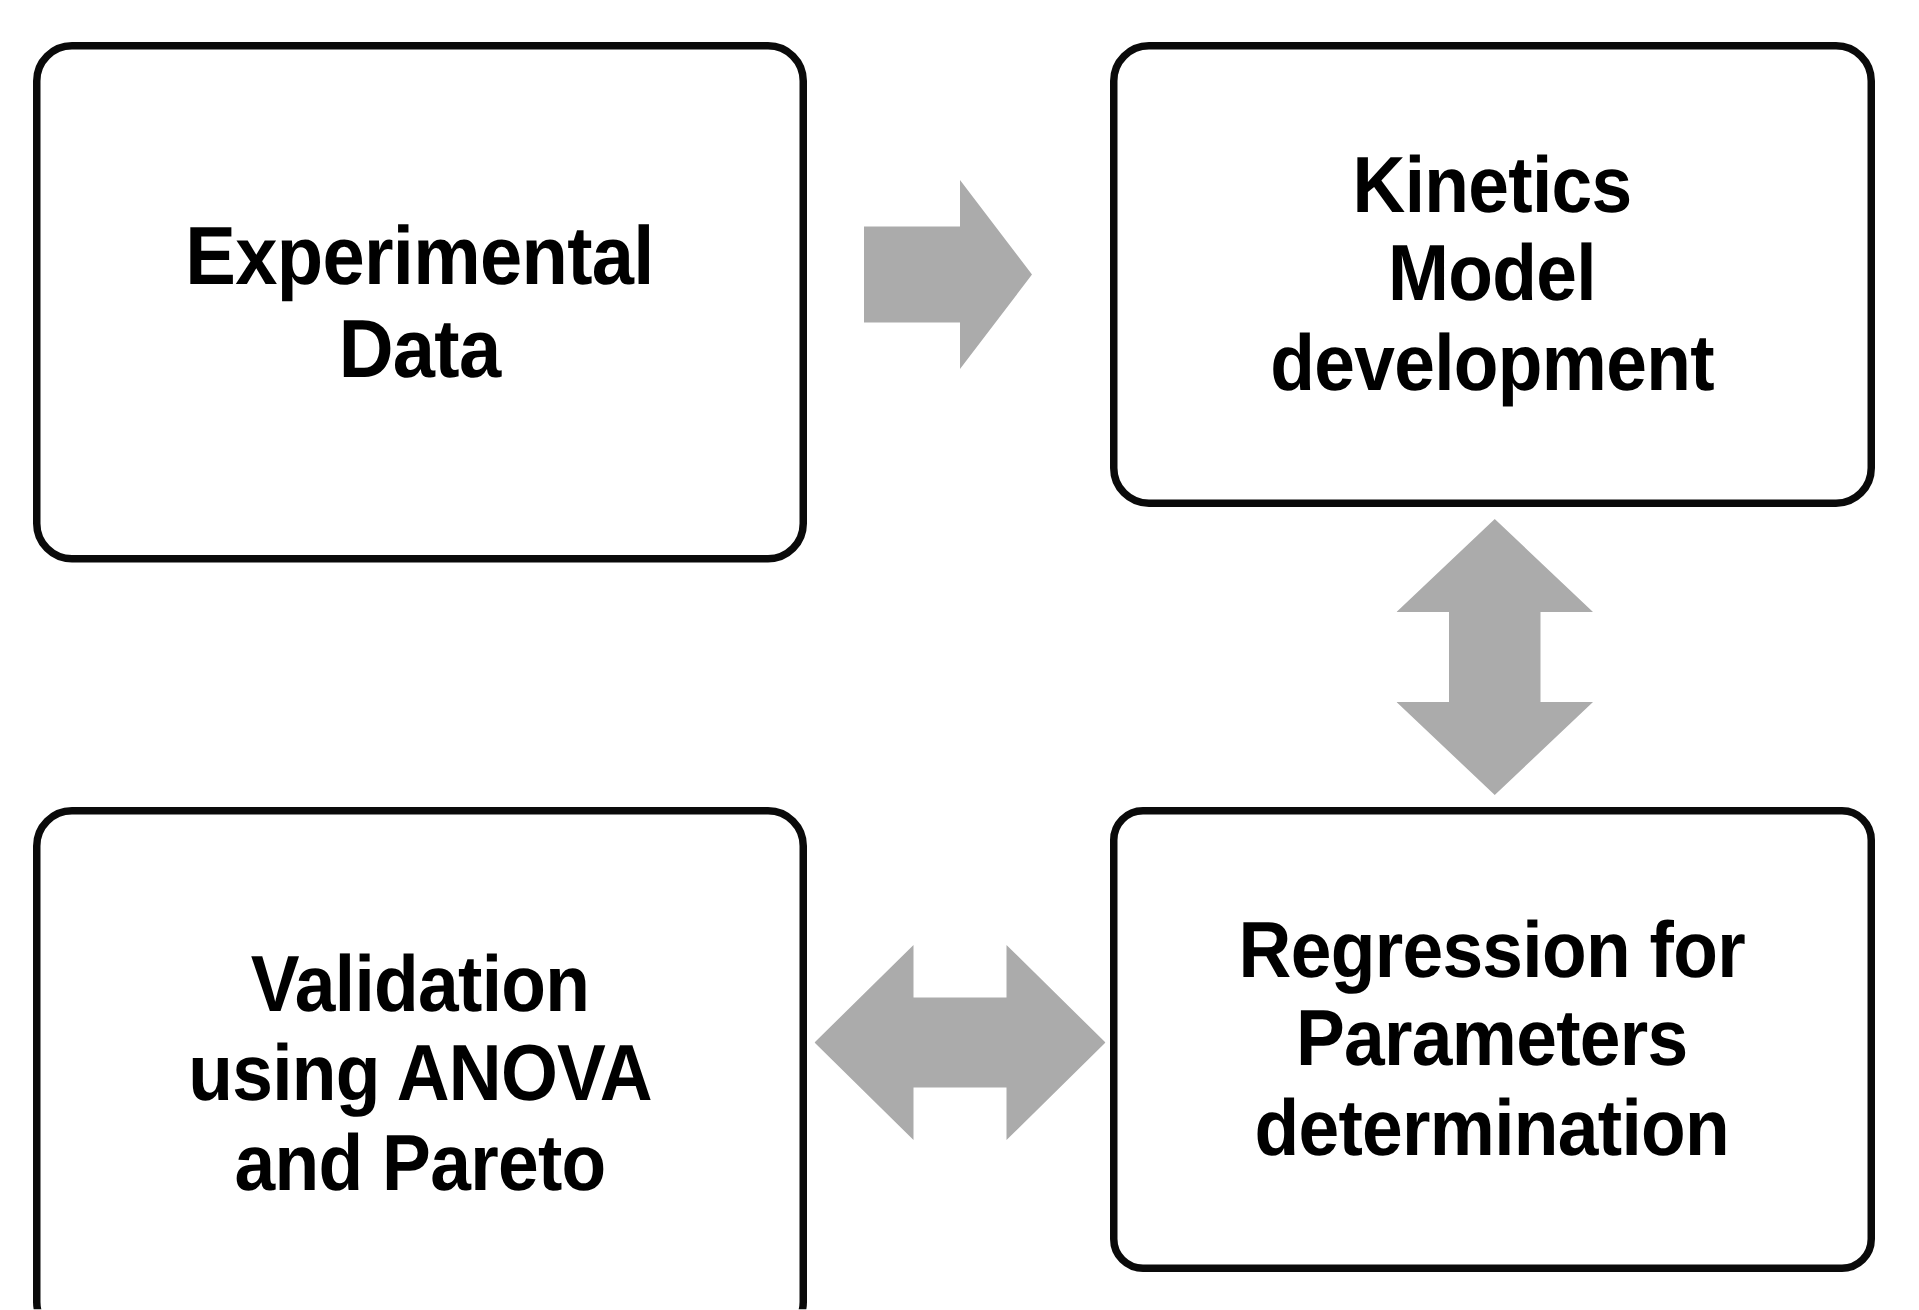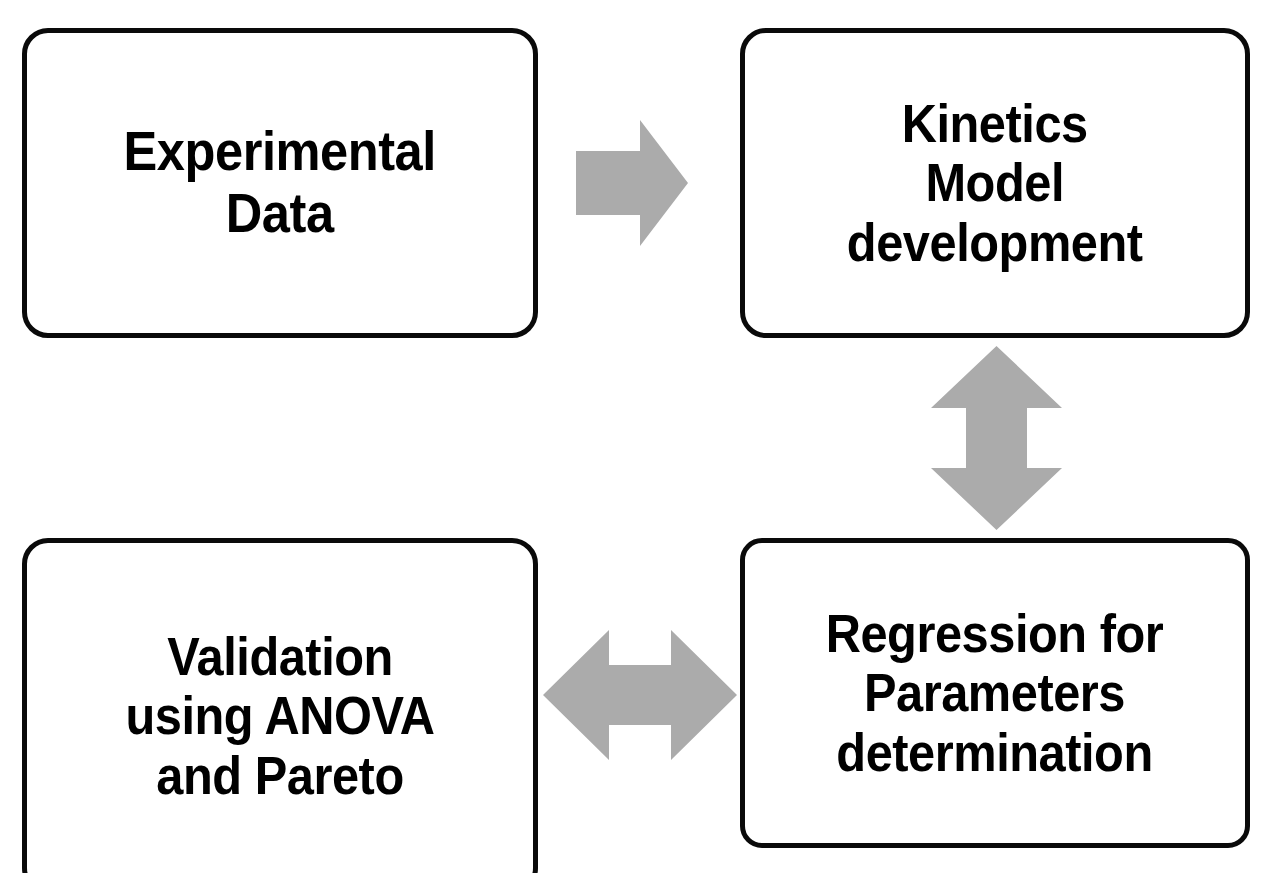--- a/index.html
+++ b/index.html
@@ -38,21 +38,21 @@
     font-weight: 700;
     font-size: 53px;
     line-height: 1.12;
     letter-spacing: -0.5px;
     color: #000000;
     transform: scaleX(0.92);
     transform-origin: center center;
     white-space: pre-line;
   }
 
-  #node-experimental-data { left: 22px;  top: 28px;  width: 516px; height: 310px; }
+  #node-experimental-data { left: 22px;  top: 28px;  width: 516px; height: 347px; }
   #node-kinetics-model    { left: 740px; top: 28px;  width: 510px; height: 310px; }
   #node-validation        { left: 22px;  top: 538px; width: 516px; height: 356px; }
   #node-regression        { left: 740px; top: 538px; width: 510px; height: 310px; border-radius: 22px; }
 
   #node-experimental-data .node-label { font-size: 55px; }
   #node-kinetics-model    .node-label { font-size: 53px; }
   #node-validation        .node-label { font-size: 53px; }
   #node-regression        .node-label { font-size: 53px; }
 
   

